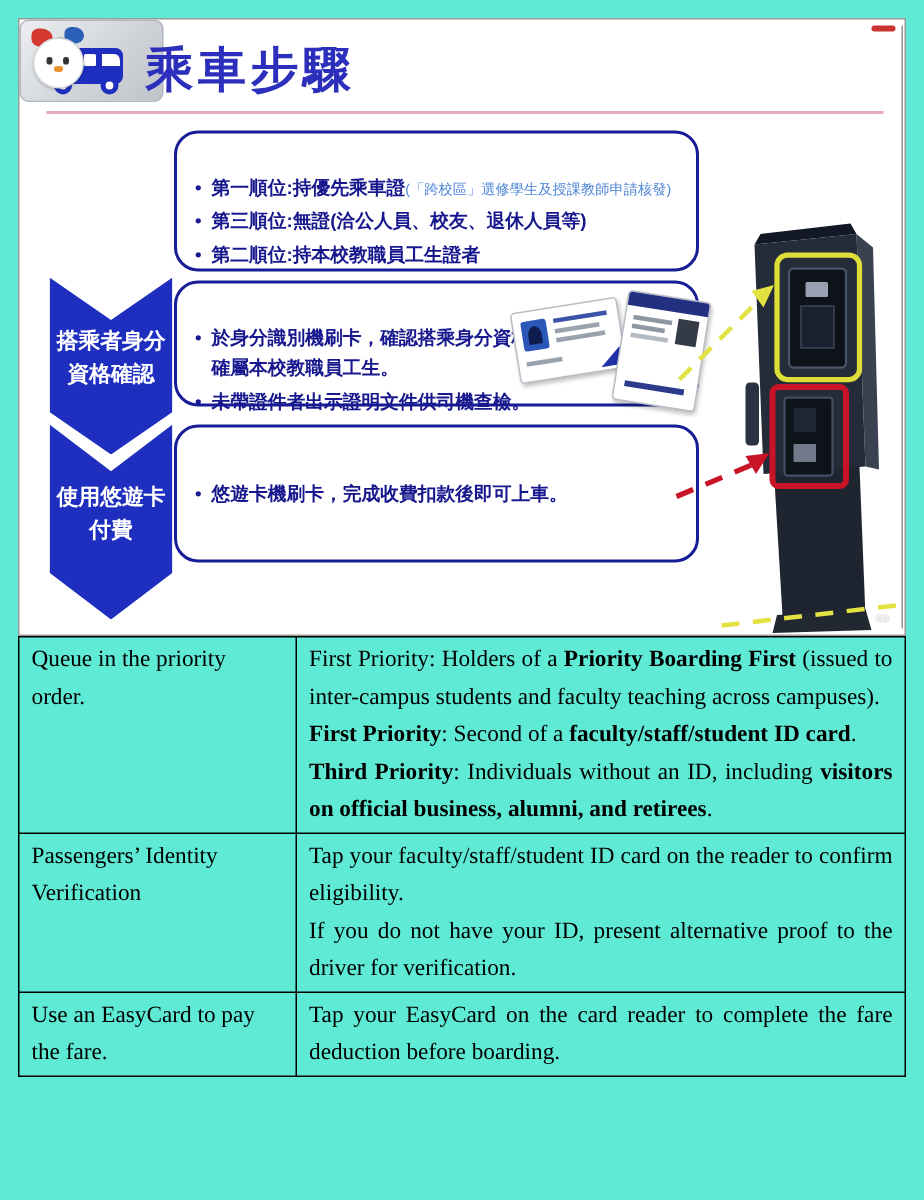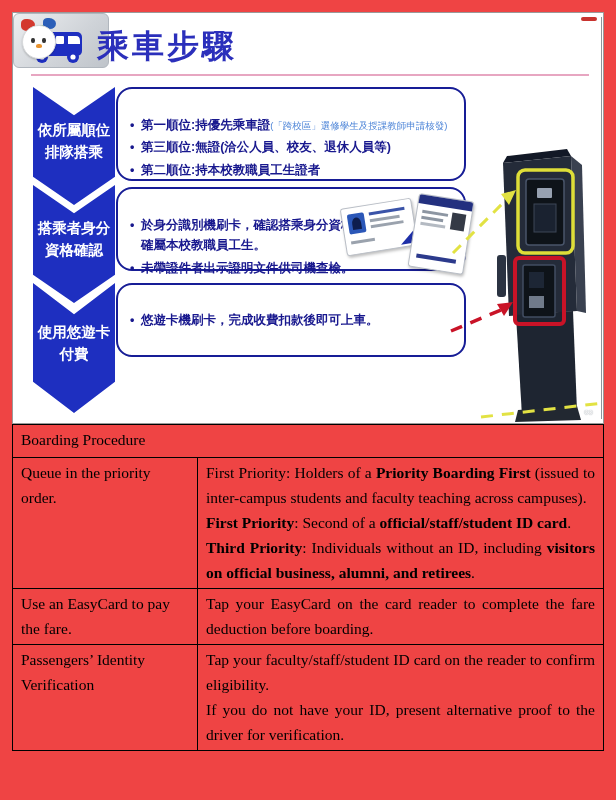--- a/index.html
+++ b/index.html
@@ -1,16 +1,16 @@
 <!DOCTYPE html>
 <html><head>
 <meta charset="utf-8">
 <style>
   html,body{margin:0;padding:0;background:#fff;}
-  .page{position:relative;width:616px;height:800px;background:#ef4444;overflow:hidden;
+  .page{position:relative;width:616px;height:800px;background:#5eead4;overflow:hidden;
         font-family:"Liberation Sans",sans-serif;}
 
   
   .panel{position:absolute;left:12px;top:12px;width:592px;height:412px;
          border:1.5px solid #9a9a9a;background:#fff;box-sizing:border-box;}
   .titleRow{position:absolute;left:18px;top:12px;height:44px;display:flex;align-items:center;gap:12px;}
   .pageTitle{font-size:32px;font-weight:bold;color:#2b2fbb;letter-spacing:3px;}
   .pinkRule{position:absolute;left:18px;top:61px;width:558px;height:2px;background:#e7a6c1;}
 
   
@@ -20,21 +20,21 @@
   .chev .ln{color:#fff;font-weight:bold;font-size:14.5px;line-height:1.55;white-space:nowrap;}
   #chev1{top:74px;height:118px;padding-top:32px;box-sizing:border-box;}
   #chev2{top:172px;height:118px;padding-top:32px;box-sizing:border-box;}
   #chev3{top:270px;height:130px;padding-top:38px;box-sizing:border-box;}
 
   
   .bubble{position:absolute;left:103px;width:350px;background:#fff;
           border:2.5px solid #171d96;border-radius:16px;box-sizing:border-box;}
   #bub1{top:74px;height:94px;}
   #bub2{top:174px;height:84px;}
-  #bub3{top:270px;height:74px;display:flex;align-items:center;}
+  #bub3{top:270px;height:92px;display:flex;align-items:center;}
   .bubble ul{margin:0;padding:24px 8px 6px 12px;list-style:none;}
   #bub2 ul{max-width:235px;}
   #bub3 ul{padding-top:0;padding-bottom:0;}
   .bubble li{position:relative;padding-left:11px;color:#18188e;font-weight:bold;
              font-size:12.5px;line-height:1.62;margin:2px 0;}
   .bubble li::before{content:"•";position:absolute;left:0;top:0;color:#18188e;}
   .b{font-weight:bold;}
   .sm{font-size:9.5px;color:#4f86d8;font-weight:normal;}
 
   
@@ -100,24 +100,20 @@
         <path d="M37 7 h8 q4 0 4 5 v3 h-12 z" fill="#fff"></path>
         <circle cx="11" cy="28" r="6" fill="#1e2fc0"></circle>
           <circle cx="11" cy="28" r="2.6" fill="#fff"></circle>
         <circle cx="42" cy="28" r="6" fill="#1e2fc0"></circle>
           <circle cx="42" cy="28" r="2.6" fill="#fff"></circle>
       </svg>
       <div class="pageTitle">乘車步驟</div>
     </div>
     <div class="pinkRule"></div>
 
-    <div class="chev" id="chev1">
-      <span class="ln">依所屬順位</span>
-      <span class="ln">排隊搭乘</span>
-    </div>
     <div class="chev" id="chev2">
       <span class="ln">搭乘者身分</span>
       <span class="ln">資格確認</span>
     </div>
     <div class="chev" id="chev3">
       <span class="ln">使用悠遊卡</span>
       <span class="ln">付費</span>
     </div>
 
     <div class="bubble" id="bub1">
@@ -197,40 +193,37 @@
       <line x1="468" y1="404" x2="590" y2="390" stroke="#e2e243" stroke-width="3" stroke-dasharray="12 9"></line>
     </svg>
   </div>
 
   <table class="tbl">
     <colgroup>
         <col class="c1">
         <col>
       </colgroup>
     <tbody>
-        <tr class="hdr">
-      <td colspan="2">Boarding Procedure</td>
-    </tr>
     <tr>
       <td>Queue in the priority order.</td>
       <td>
         <p><span>First Priority: Holders of a </span><span class="b">Priority Boarding First</span><span> (issued to inter-campus students and faculty teaching across campuses).</span></p>
-        <p><span class="b">First Priority</span><span>: Second of a </span><span class="b">official/staff/student ID card</span><span>.</span></p>
+        <p><span class="b">First Priority</span><span>: Second of a </span><span class="b">faculty/staff/student ID card</span><span>.</span></p>
         <p><span class="b">Third Priority</span><span>: Individuals without an ID, including </span><span class="b">visitors on official business, alumni, and retirees</span><span>.</span></p>
-      </td>
-    </tr>
-    <tr>
-      <td>Use an EasyCard to pay the fare.</td>
-      <td>
-        <p><span>Tap your EasyCard on the card reader to complete the fare deduction before boarding.</span></p>
       </td>
     </tr>
     <tr>
       <td>Passengers’ Identity Verification</td>
       <td>
         <p><span>Tap your faculty/staff/student ID card on the reader to confirm eligibility.</span></p>
         <p><span>If you do not have your ID, present alternative proof to the driver for verification.</span></p>
       </td>
     </tr>
+    <tr>
+      <td>Use an EasyCard to pay the fare.</td>
+      <td>
+        <p><span>Tap your EasyCard on the card reader to complete the fare deduction before boarding.</span></p>
+      </td>
+    </tr>
   </tbody>
     </table>
 
 </div>
 
 </body></html>

